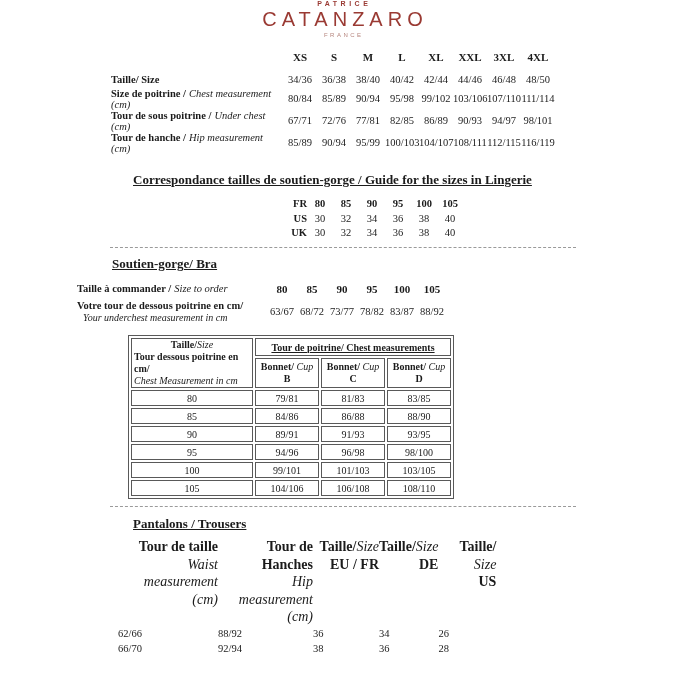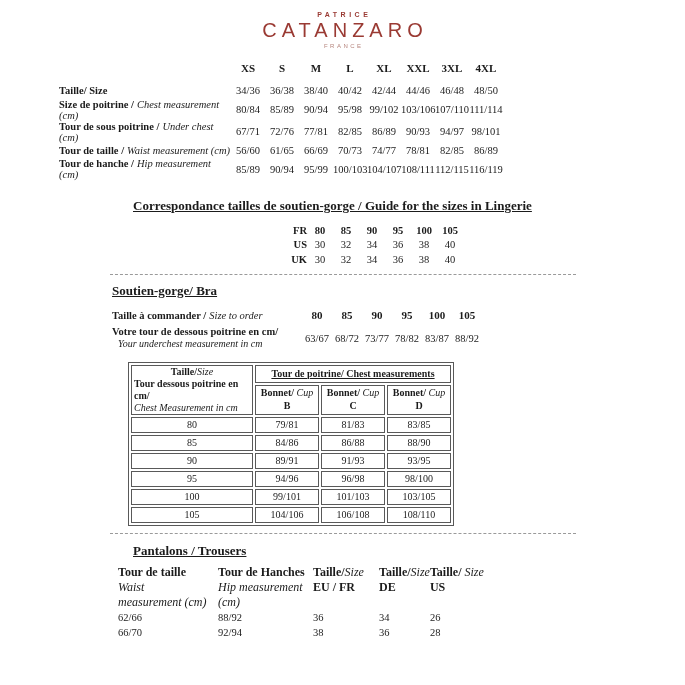--- a/index.html
+++ b/index.html
@@ -1,54 +1,54 @@
 <!DOCTYPE html>
 <html><head>
 <meta charset="utf-8">
 <style>
   html,body { margin:0; padding:0; background:#fff; }
   body { font-family:"Liberation Serif","DejaVu Serif",serif; color:#1b1b1b; }
   .page { width:685px; height:685px; background:#fff; overflow:hidden; position:relative; }
 
   
-  .logo { text-align:center; padding-top:11px; line-height:1; }
+  .logo { text-align:center; line-height:1; }
   .logo-top { font-family:"Liberation Sans",sans-serif; font-size:7px; font-weight:bold; letter-spacing:3.5px; text-indent:3.5px; color:#9a3a33; margin-bottom:2px; }
   .logo-main { font-family:"Liberation Sans",sans-serif; font-size:20px; letter-spacing:5px; text-indent:5px; color:#9a3a33; }
   .logo-bottom { font-family:"Liberation Sans",sans-serif; font-size:6px; letter-spacing:2.5px; text-indent:2.5px; color:#b5847c; margin-top:3px; }
 
   
   .sec-h { font-size:13px; font-weight:bold; text-decoration:underline; margin:0; }
   #femmes-h   { margin:6px 0 0 133px; }
   #corr-h     { margin:18px 0 0 133px; }
   #bra-h      { margin:8px 0 0 112px; }
   #pant-h     { margin:9px 0 0 133px; }
 
   table { border-collapse:collapse; }
   th, td { padding:0; }
 
   
-  .femmes-table { margin:13px 0 0 59px; table-layout:fixed; width:444px;font-family:Liberation Serif, serif; }
+  .femmes-table { margin:13px 0 0 111px; table-layout:fixed; width:444px;font-family:Liberation Serif, serif; }
   .femmes-table thead th { font-weight:bold; font-size:11px; text-align:center; height:21px; vertical-align:top; }
   .femmes-table tbody td { font-size:10.5px; text-align:center; height:15.5px; }
   .femmes-table td.lbl { text-align:left; }
   .lbl b { font-weight:bold; }
   .lbl i { font-style:italic; padding-left:3px; }
   col.w-label { width:172px; } col.w-size { width:34px; }
 
   
   .corr-table { margin:9px 0 0 205px; table-layout:fixed; }
   col.c-label { width:102px; } col.c-val { width:26px; }
   .corr-table td { font-size:10.5px; text-align:center; height:14.5px; }
   .corr-table td.rlabel { text-align:right; font-weight:bold; }
   .corr-table tr.bold-row td { font-weight:bold; }
 
   hr.dashed { border:none; border-top:1px dashed #9a9a9a; width:466px; margin:7px 0 0 110px; }
 
   
-  .bra-table { margin:7px 0 0 112px; table-layout:fixed; }
+  .bra-table { margin:7px 0 0 77px; table-layout:fixed; }
   col.b-label { width:190px; } col.b-val { width:30px; }
   .bra-table td { font-size:10.5px; text-align:center; vertical-align:middle; }
   .bra-table td.lbl { text-align:left; }
   .bra-table tr.order td { height:19px; }
   .bra-table tr.order td.val { font-weight:bold; font-size:11px; }
   .bra-table tr.under td { height:27px; }
   .bra-table tr.under .lbl b { display:block; line-height:1.15; }
   .bra-table tr.under .lbl i { display:block; padding-left:6px; font-size:10px; line-height:1.15; }
 
   
@@ -60,21 +60,21 @@
   .corner-l1 i { font-style:italic; }
   .corner-l2 { text-align:left; font-weight:bold; }
   .corner-l3 { text-align:left; font-style:italic; }
   .span-h { font-weight:bold; text-decoration:underline; font-size:10.5px; height:16px; }
   .cup-h { line-height:1.25; padding:1px 0; }
   .grid-table tbody td { height:14px; }
 
   
   .trousers-table { margin:6px 0 0 118px; table-layout:fixed; }
   col.t1 { width:100px; } col.t2 { width:95px; } col.t3 { width:66px; } col.t4 { width:48px; } col.t5 { width:58px; }
-  .trousers-table th { font-size:12px; font-weight:normal; vertical-align:top; line-height:1.25; text-align:left; height:36px; }
+  .trousers-table th { font-size:14px; font-weight:normal; vertical-align:top; line-height:1.25; text-align:right; height:36px; }
   .trousers-table th b { font-weight:bold; } .trousers-table th i { font-style:italic; }
   .trousers-table td { font-size:10.5px; height:15.5px; }
 </style>
 </head>
 <body>
 
 <div class="page">
 
   <header class="logo">
     <div class="logo-top">PATRICE</div>
@@ -132,31 +132,20 @@
           <td>67/71</td>
           <td>72/76</td>
           <td>77/81</td>
           <td>82/85</td>
           <td>86/89</td>
           <td>90/93</td>
           <td>94/97</td>
           <td>98/101</td>
         </tr>
 
-        <tr>
-          <td class="lbl"><b>Tour de taille /</b><i>Waist measurement (cm)</i></td>
-          <td>56/60</td>
-          <td>61/65</td>
-          <td>66/69</td>
-          <td>70/73</td>
-          <td>74/77</td>
-          <td>78/81</td>
-          <td>82/85</td>
-          <td>86/89</td>
-        </tr>
 
         <tr>
           <td class="lbl"><b>Tour de hanche /</b><i>Hip measurement (cm)</i></td>
           <td>85/89</td>
           <td>90/94</td>
           <td>95/99</td>
           <td>100/103</td>
           <td>104/107</td>
           <td>108/111</td>
           <td>112/115</td>

